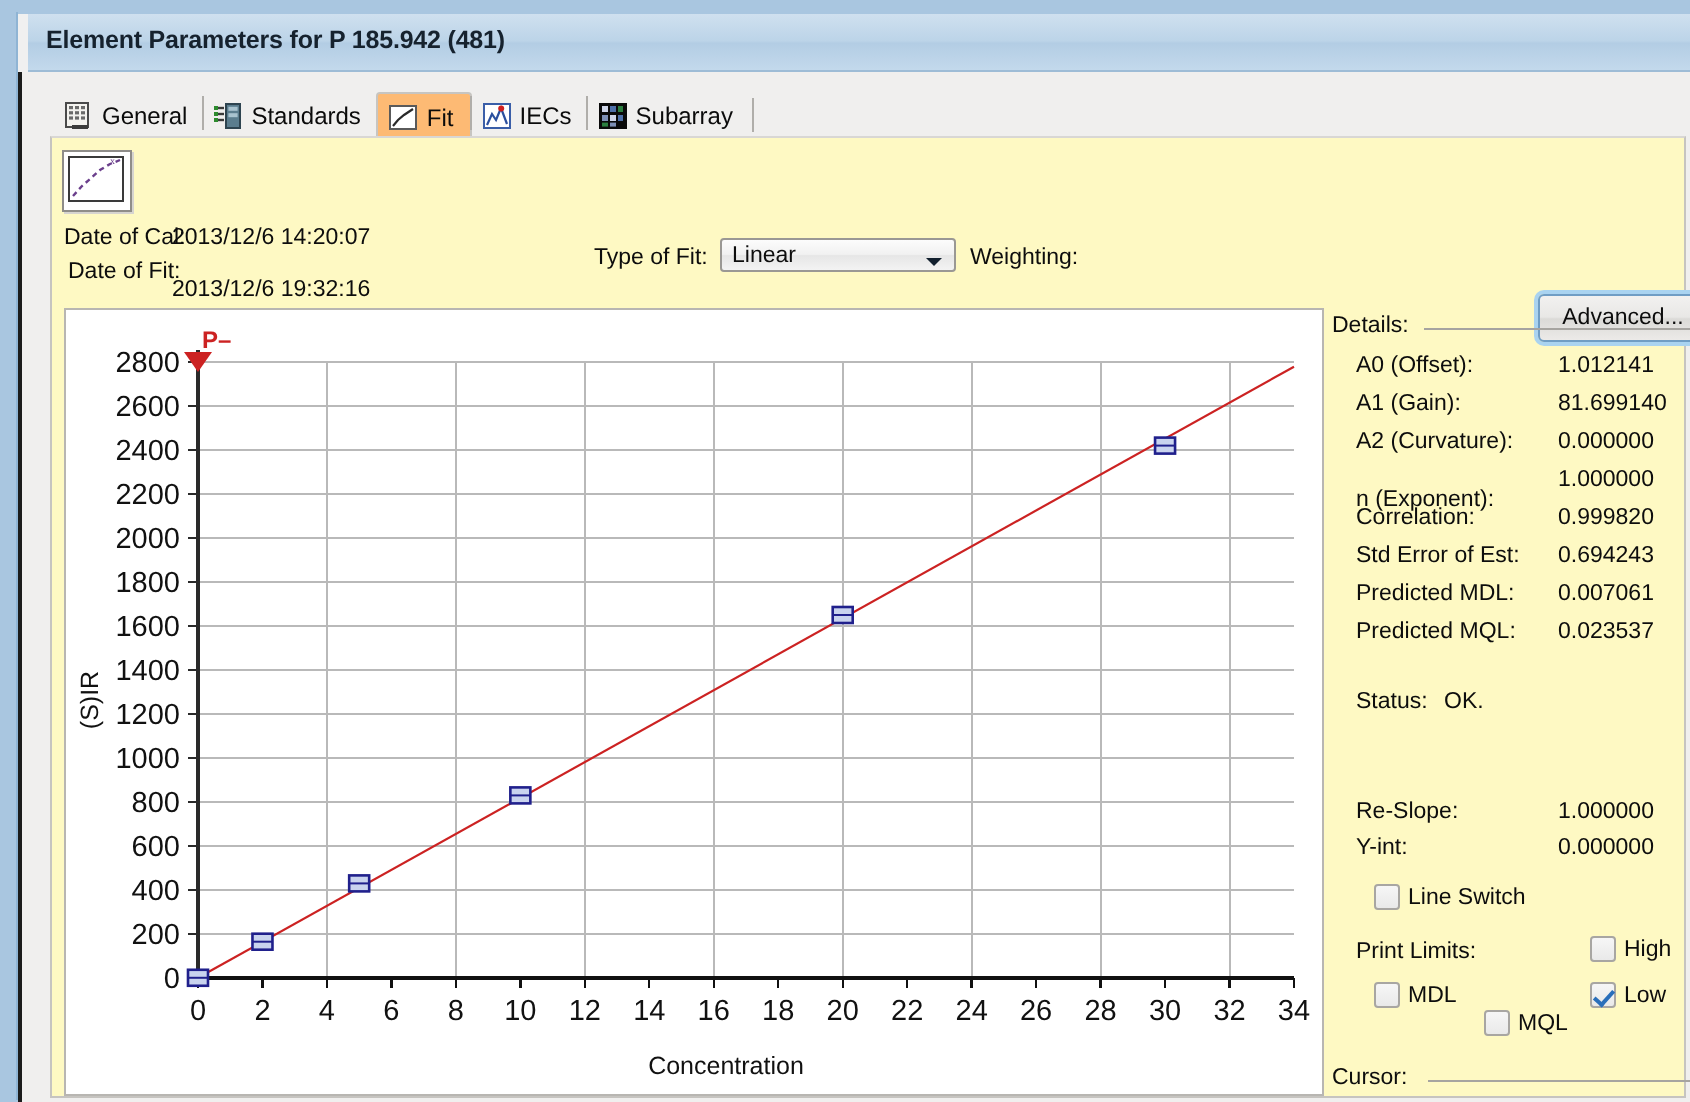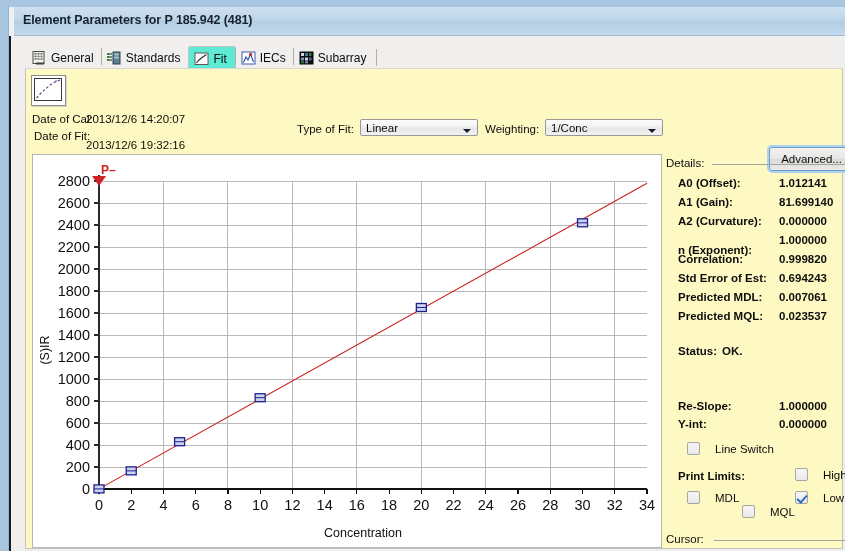--- a/index.html
+++ b/index.html
@@ -77,21 +77,21 @@
     cursor: default;
   }
   .tab + .tab::before {
     content: "";
     position: absolute;
     left: -1px; top: 1px;
     width: 1px; height: 17px;
     background: #b0aeaa;
   }
   .tab.active {
-    background: #5eead4;
+    background: #fdba74;
     border: 1px solid #c7c5c1;
     border-bottom: none;
     height: 24px;
     margin-bottom: -1px;
     border-radius: 2px 2px 0 0;
   }
   .tab.active::before { display: none; }
   .tab-icon {
     width: 15px; height: 14px;
     flex: 0 0 15px;
@@ -206,31 +206,30 @@
   .group-rule {
     position: absolute;
     height: 1px;
     background: #a6a4a0;
   }
   .dt-row {
     position: absolute;
     font-size: 11.5px;
     color: #0d0d0d;
     white-space: nowrap;
-    font-weight: bold;
   }
   .dt-key { left: 12px; }
   .dt-val { left: 113px; }
 
   
   .cb {
     position: absolute;
     display: flex;
     align-items: center;
-    gap: 15px;
+    gap: 4px;
     font-size: 11.5px;
     color: #0d0d0d;
     white-space: nowrap;
     cursor: default;
   }
   .cb-box {
     width: 13px; height: 13px;
     flex: 0 0 13px;
     background: linear-gradient(to bottom, #f6f6f6, #e9e9e9);
     border: 1px solid #a8a6a2;
@@ -350,24 +349,20 @@
       <div class="lbl" id="date-fit-label">Date of Fit:</div>
       <div class="lbl" id="date-fit-value">2013/12/6 19:32:16</div>
 
       <div class="lbl" id="type-of-fit-label">Type of Fit:</div>
       <div class="combo" id="combo-type-of-fit">
         <span class="combo-text">Linear</span>
         <span class="combo-arrow"></span>
       </div>
 
       <div class="lbl" id="weighting-label">Weighting:</div>
-      <div class="combo" id="combo-weighting">
-        <span class="combo-text">1/Conc</span>
-        <span class="combo-arrow"></span>
-      </div>
 
       <div id="advanced-button">Advanced...</div>
 
       <div id="plot-panel">
         <svg id="plot-svg" width="628" height="392" viewBox="0 0 628 392">
           <rect x="0" y="0" width="628" height="392" fill="#ffffff"></rect>
           <g id="gridlines" stroke="#b9b9b9" stroke-width="1" shape-rendering="crispEdges">
               <line x1="66" y1="312" x2="614" y2="312"></line>
               <line x1="66" y1="290" x2="614" y2="290"></line>
               <line x1="66" y1="268" x2="614" y2="268"></line>

